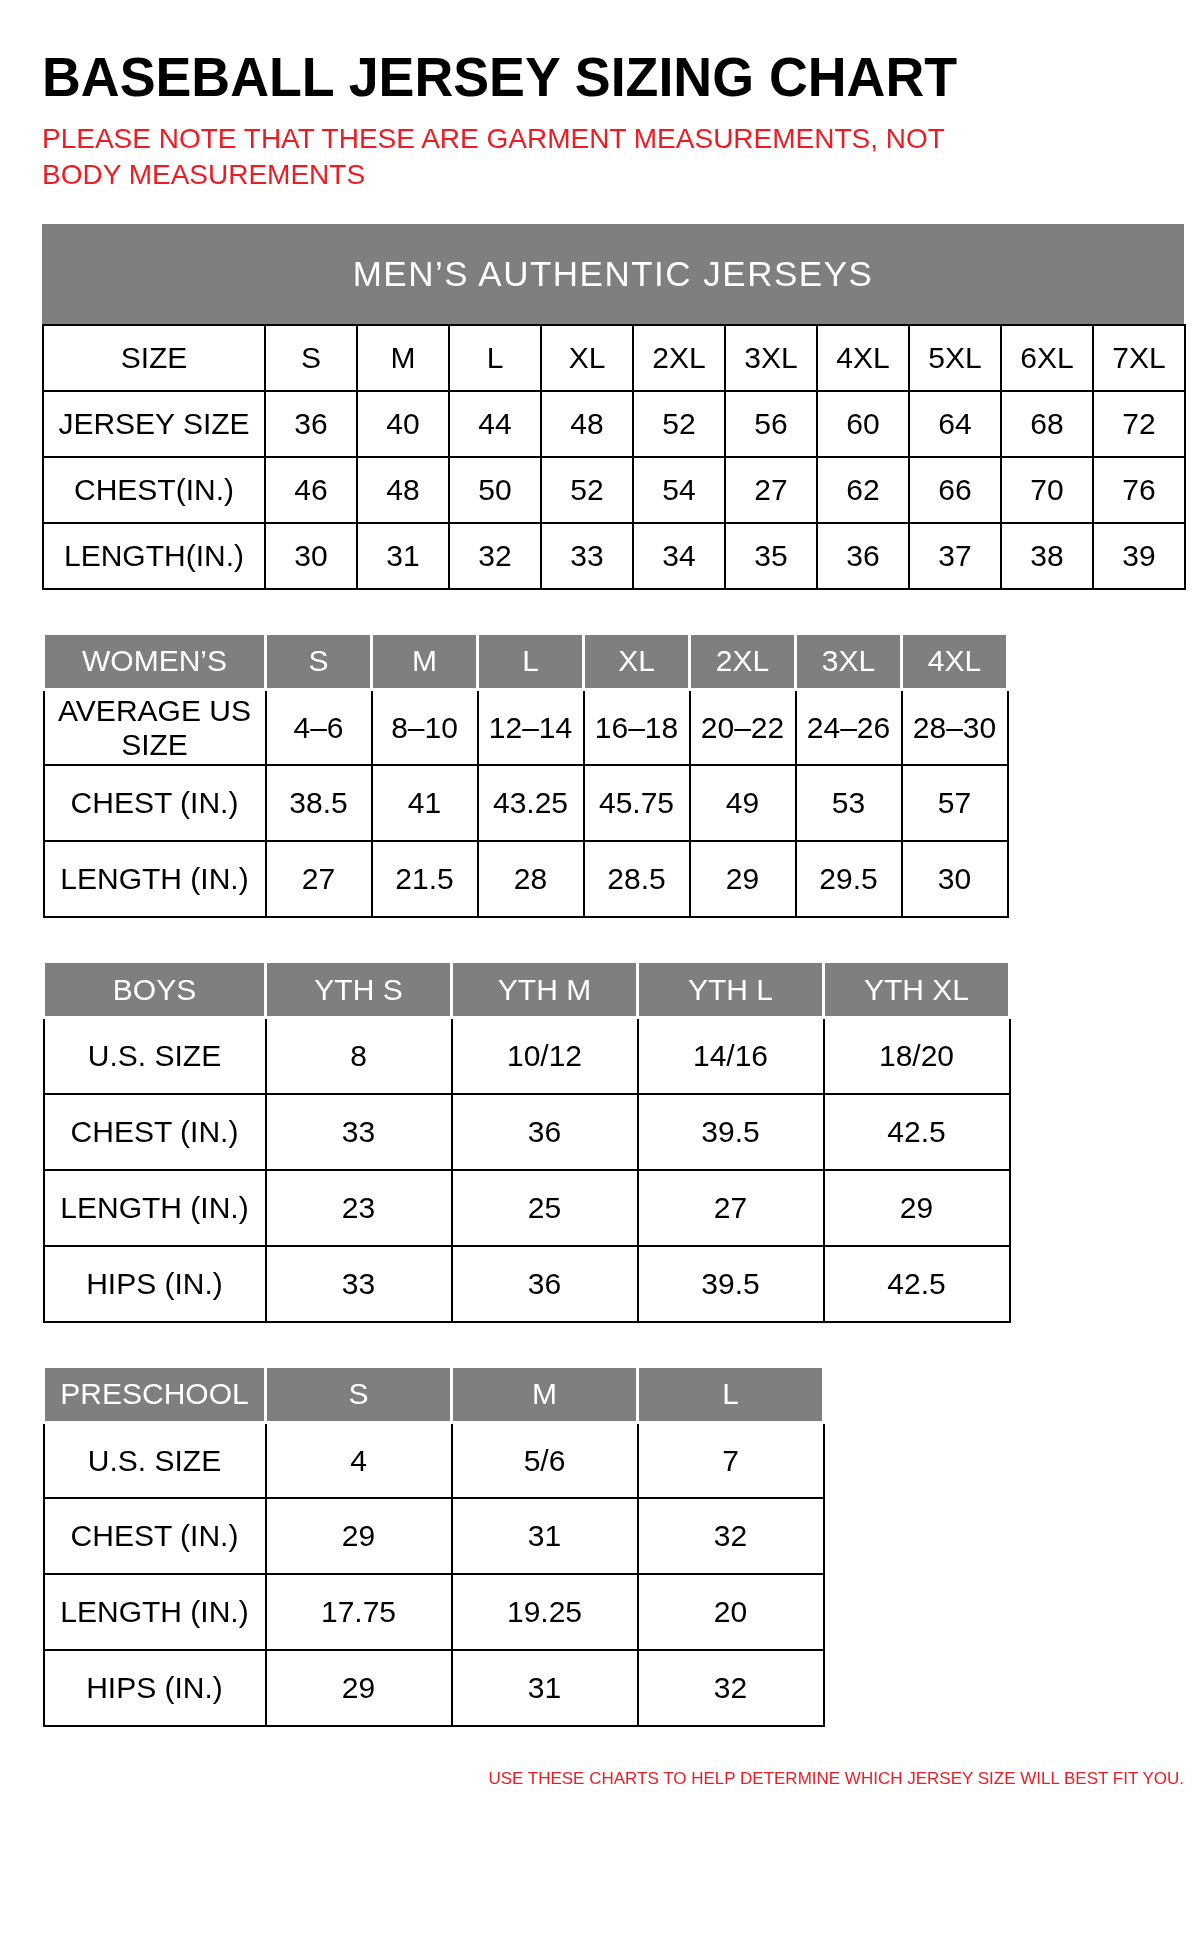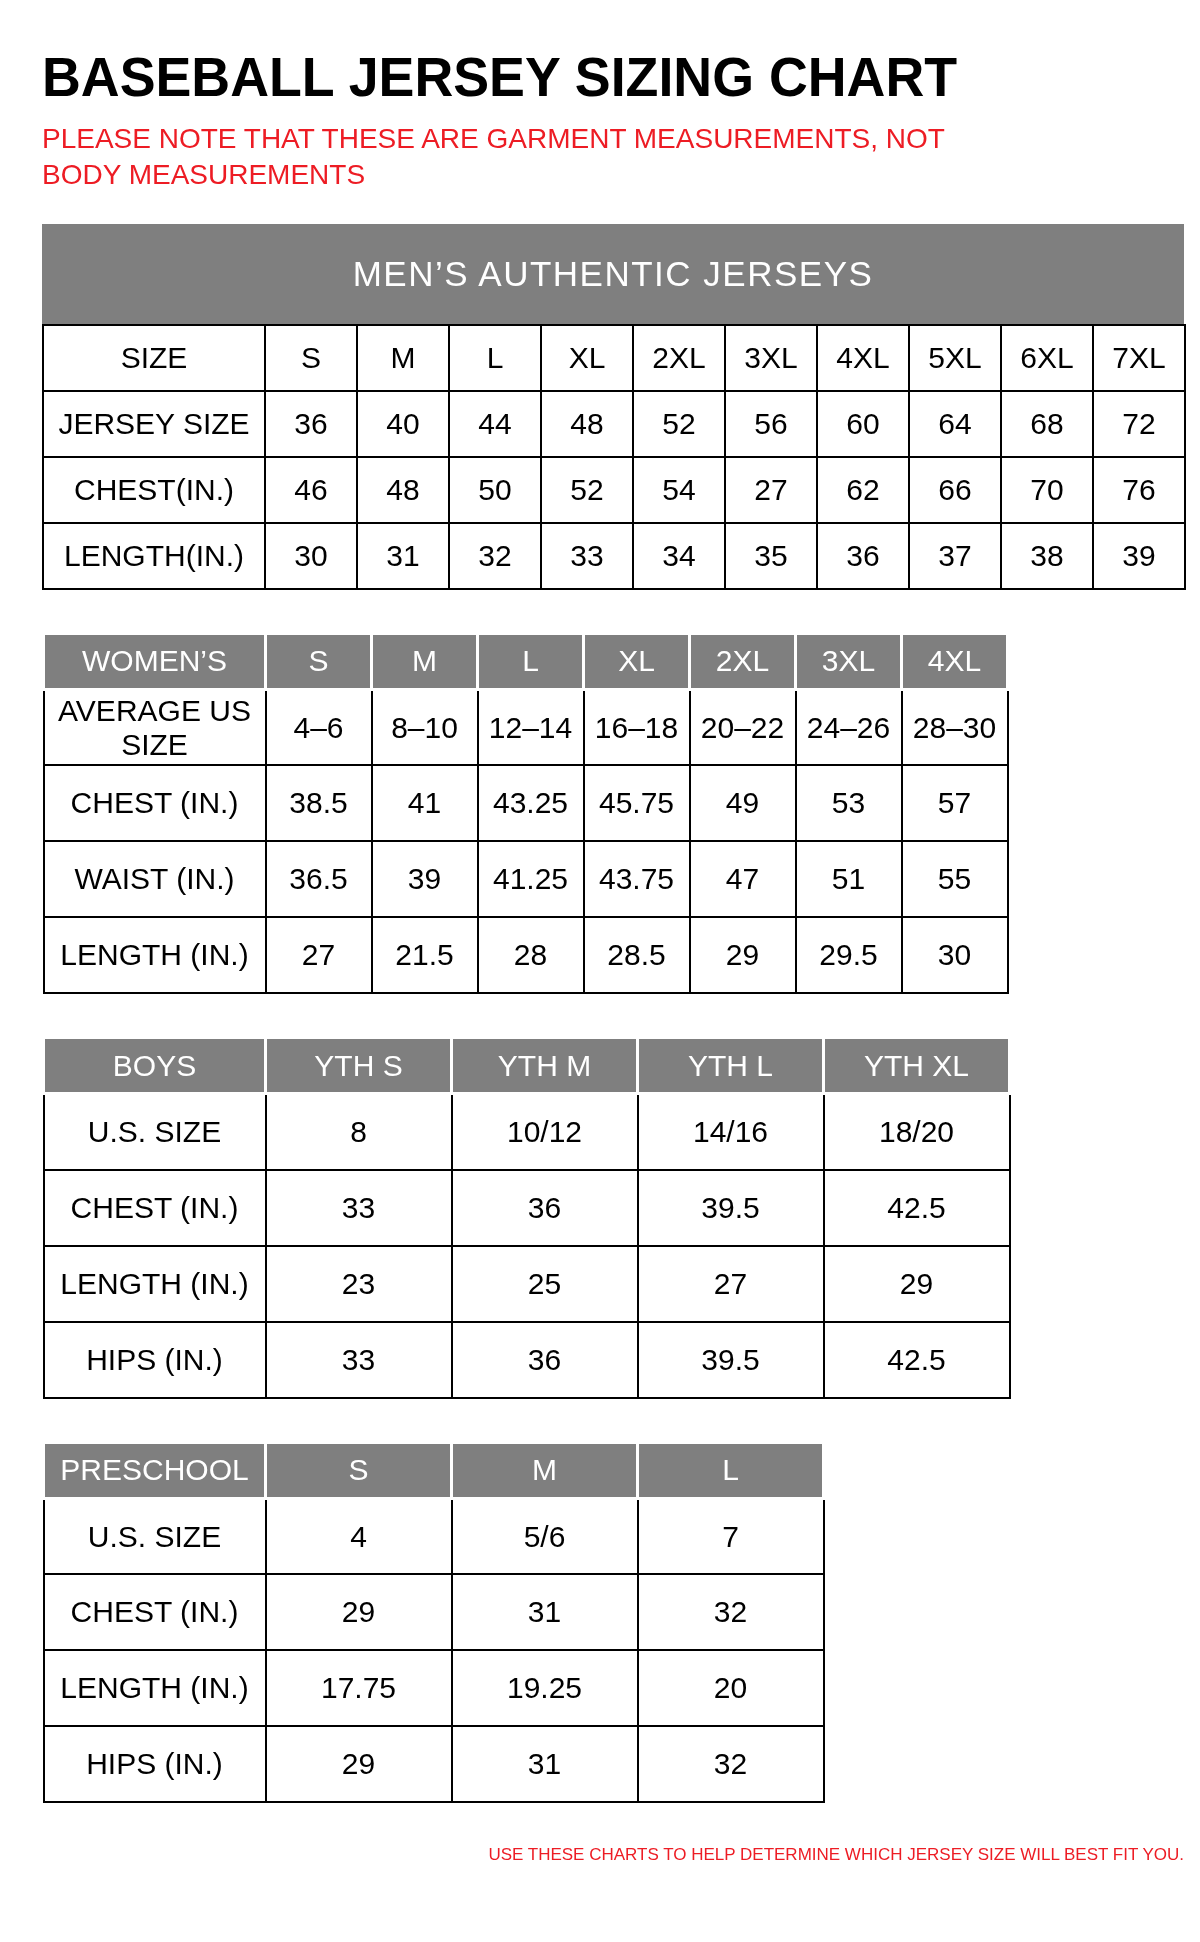--- a/index.html
+++ b/index.html
@@ -207,30 +207,20 @@
             <th class="cell plain">CHEST (IN.)</th>
             <td class="cell plain">38.5</td>
             <td class="cell plain">41</td>
             <td class="cell plain">43.25</td>
             <td class="cell plain">45.75</td>
             <td class="cell plain">49</td>
             <td class="cell plain">53</td>
             <td class="cell plain">57</td>
           </tr>
           <tr>
-            <th class="cell plain">WAIST (IN.)</th>
-            <td class="cell plain">36.5</td>
-            <td class="cell plain">39</td>
-            <td class="cell plain">41.25</td>
-            <td class="cell plain">43.75</td>
-            <td class="cell plain">47</td>
-            <td class="cell plain">51</td>
-            <td class="cell plain">55</td>
-          </tr>
-          <tr>
             <th class="cell plain">LENGTH (IN.)</th>
             <td class="cell plain">27</td>
             <td class="cell plain">21.5</td>
             <td class="cell plain">28</td>
             <td class="cell plain">28.5</td>
             <td class="cell plain">29</td>
             <td class="cell plain">29.5</td>
             <td class="cell plain">30</td>
           </tr>
         </tbody>

